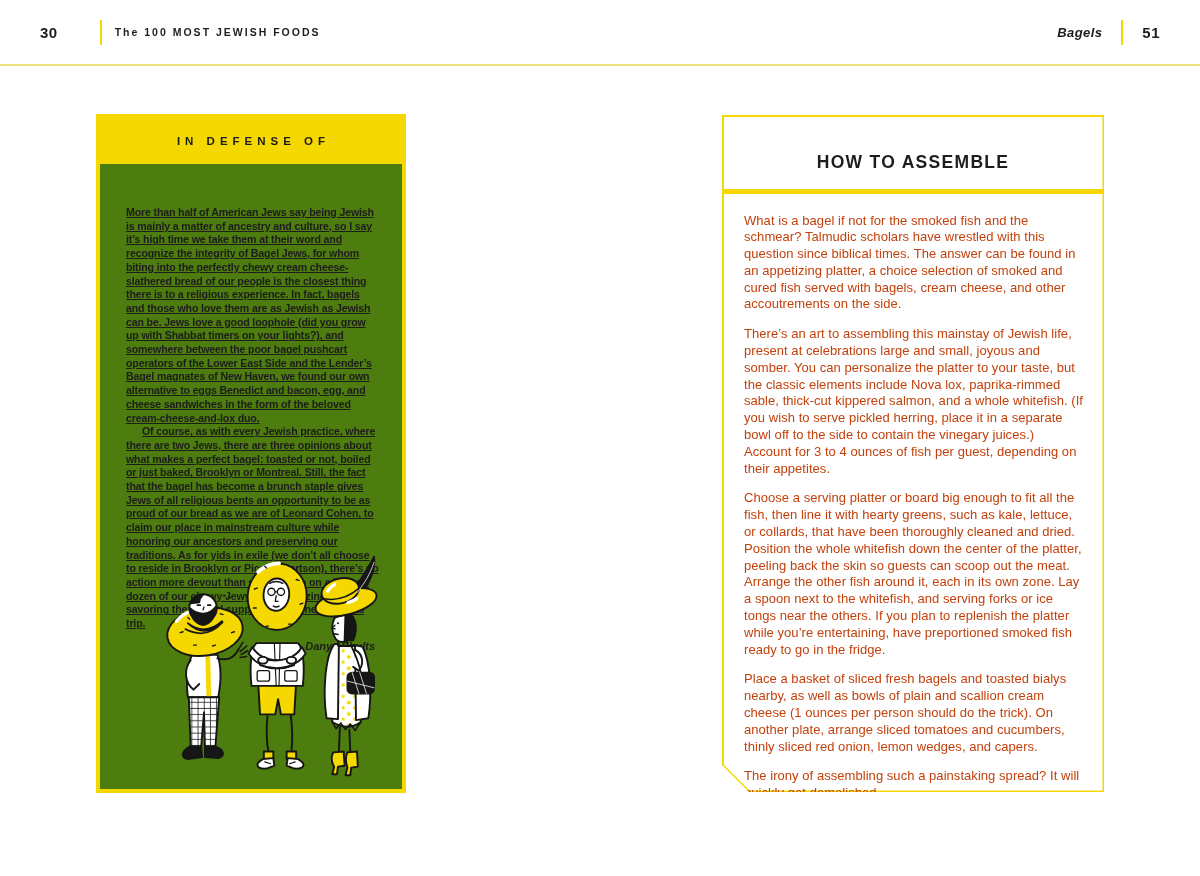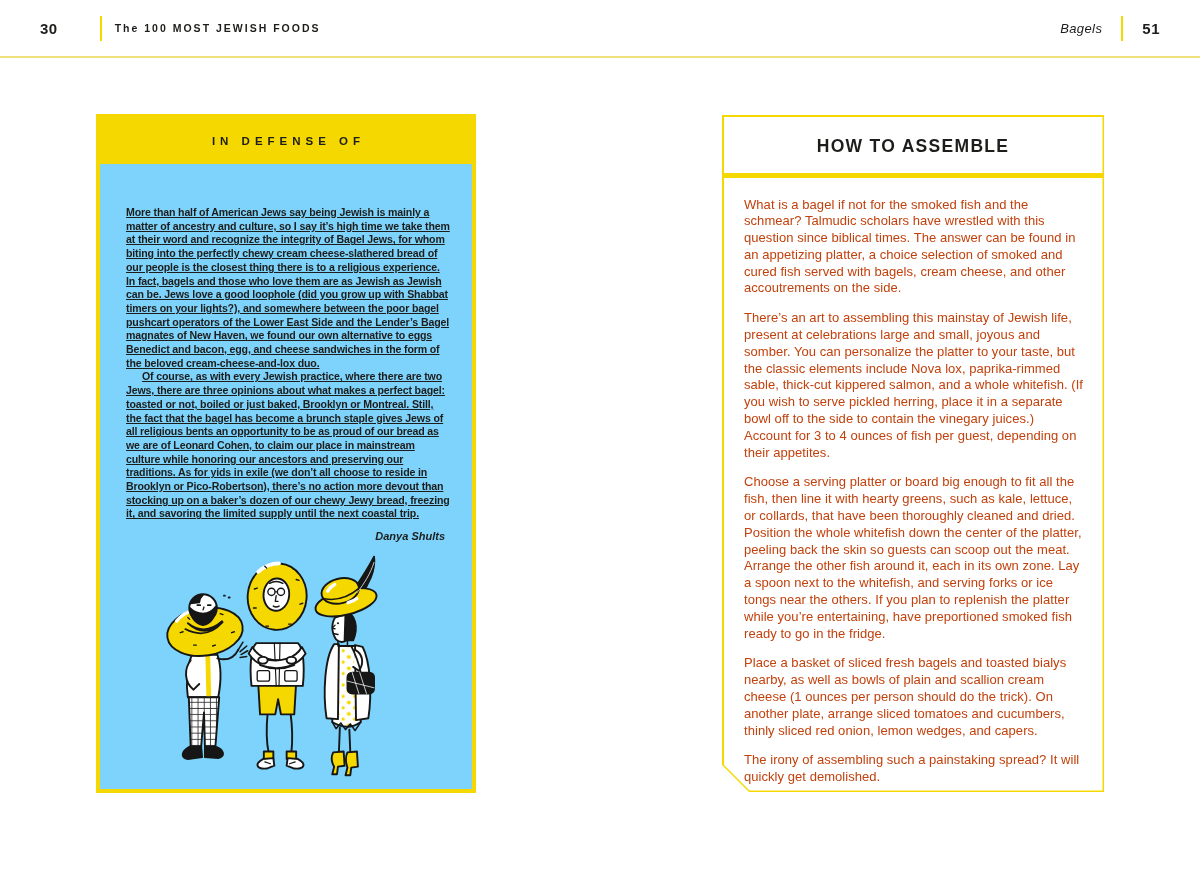--- a/index.html
+++ b/index.html
@@ -2,37 +2,37 @@
 <html><head>
 <meta charset="utf-8">
 <style>
   html,body{margin:0;padding:0;}
   body{
     width:1200px;height:876px;position:relative;background:#ffffff;
     font-family:"Liberation Sans", sans-serif;color:#1d1d1b;overflow:hidden;
   }
   
   .pagehead{
-    position:absolute;top:0;left:0;right:0;height:58px;
+    position:absolute;top:0;left:0;right:0;height:66px;
     border-bottom:2px solid #f1e17c;
     display:flex;align-items:center;justify-content:space-between;
     padding:0 40px;box-sizing:border-box;
   }
   .h-group{display:flex;align-items:center;}
   .page-num{font-size:15px;font-weight:700;letter-spacing:.5px;}
   .vbar{width:2px;height:25px;background:#f5d800;}
   .h-left .vbar{margin:0 13px 0 42px;}
   .h-right .vbar{margin:0 19px;}
   .book-title{font-size:10.5px;font-weight:700;letter-spacing:2px;}
-  .chapter{font-size:13px;font-weight:400;font-style:italic;letter-spacing:.4px;}
+  .chapter{font-size:13px;font-weight:700;font-style:italic;letter-spacing:.4px;}
 
   
   .left-card{
-    position:absolute;left:96px;top:114px;width:380px;height:679px;
-    box-sizing:border-box;border:4px solid #f5d800;background:#7dd3fc;
+    position:absolute;left:96px;top:114px;width:310px;height:679px;
+    box-sizing:border-box;border:4px solid #f5d800;background:#4d7c0f;
   }
   .kicker{
     height:46px;background:#f5d800;display:flex;align-items:center;justify-content:center;
     font-size:11.5px;font-weight:700;letter-spacing:5px;color:#1d1d1b;text-indent:5px;
   }
   .left-body{
     padding:42px 22px 0 26px;
     font-size:10.6px;line-height:13.7px;font-weight:700;letter-spacing:-.15px;
   }
   .left-body p{margin:0;text-decoration:underline;}
@@ -49,21 +49,21 @@
     background:#f5d800;
     clip-path:polygon(0 0,100% 0,100% 100%,27px 100%,0 calc(100% - 27px));
   }
   .right-inner{
     position:absolute;top:1.5px;left:1.5px;right:1.5px;bottom:1.5px;background:#fff;
     clip-path:polygon(0 0,100% 0,100% 100%,26px 100%,0 calc(100% - 26px));
   }
   .right-content{position:absolute;top:0;left:0;right:0;bottom:0;}
   .rtitle{
     padding-top:21px;text-align:center;
-    font-size:17.5px;font-weight:700;letter-spacing:1.3px;line-height:21.5px;
+    font-size:17.5px;font-weight:700;letter-spacing:1.3px;line-height:21.5px;margin-top:16px;
   }
   .trule{height:5px;background:#f5d800;margin-top:15px;}
   .rbody{
     padding:19px 20px 0 22px;
     font-size:13px;line-height:16.8px;letter-spacing:.05px;color:#c2410c;
   }
   .rbody p{margin:0 0 13px 0;}
 </style>
 </head>
 <body>

